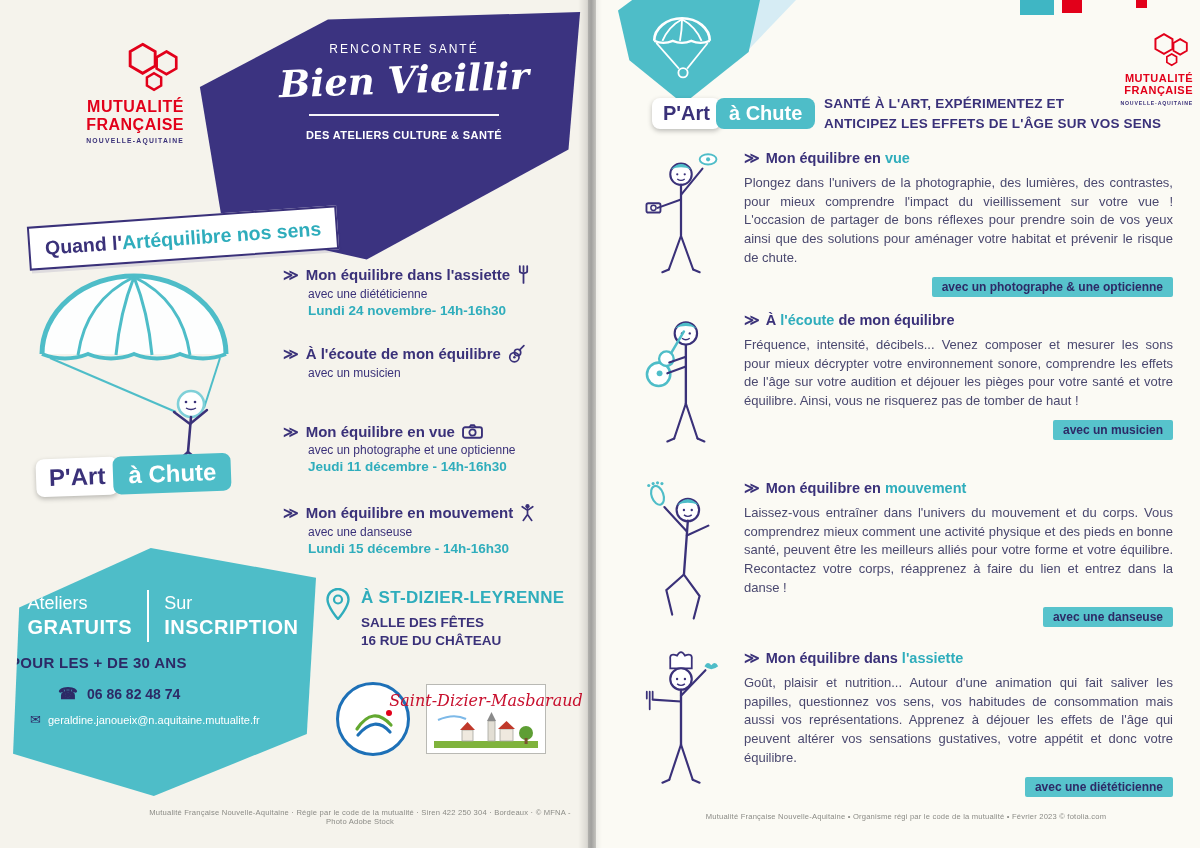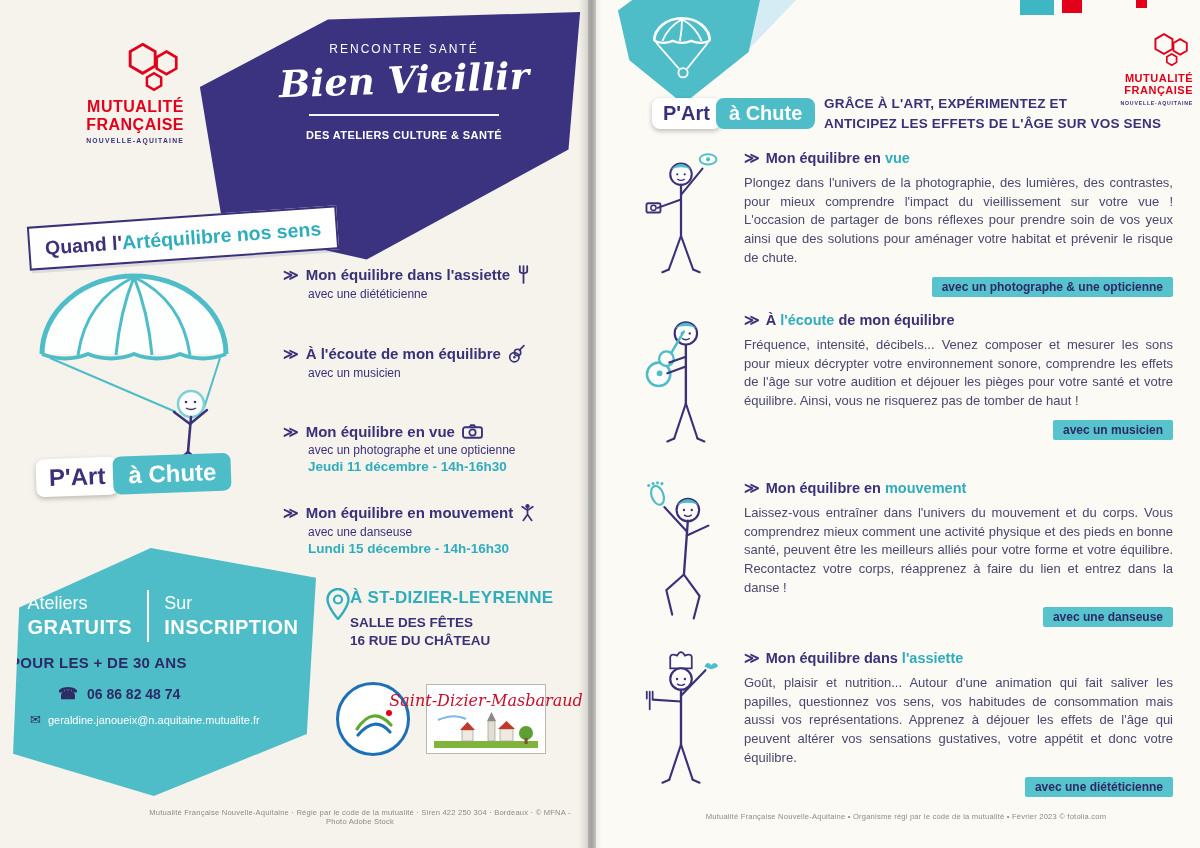--- a/index.html
+++ b/index.html
@@ -80,21 +80,21 @@
   .offer-div { width:2px; height:52px; background:#fff; }
   .offer-age { color:#2d2a66; font-weight:bold; font-size:15px; margin-top:12px; letter-spacing:0.3px; }
   .offer-phone { color:#2d2a66; font-weight:bold; font-size:14px; margin-top:13px;
                  display:flex; gap:9px; justify-content:flex-start; padding-left:48px; align-items:center; }
   .phone-glyph { font-size:16px; }
   .offer-email { color:#fff; font-size:11px; margin-top:9px; display:flex; gap:7px;
                  justify-content:flex-start; padding-left:20px; align-items:center; }
   .env-glyph { color:#2d2a66; font-size:13px; }
 
   
-  .venue { position:absolute; left:326px; top:588px; display:flex; }
+  .venue { position:absolute; left:326px; top:588px; display:flex; gap:11px; }
   .venue-city { color:#2fadbc; font-weight:bold; font-size:17px; letter-spacing:0.3px; }
   .venue-place { color:#3a3179; font-weight:bold; font-size:13.5px; margin-top:7px; }
   .venue-addr  { color:#3a3179; font-weight:bold; font-size:13.5px; margin-top:3px; }
 
   
   .partners { position:absolute; left:336px; top:682px; display:flex; gap:16px; align-items:center; }
   .fed-logo { width:74px; height:74px; border-radius:50%; background:#fff;
               border:3px solid #1d70b7; display:flex; align-items:center; justify-content:center; }
   .town-logo { width:120px; height:70px; background:#fff; border:1px solid #b9b9b4;
                display:flex; flex-direction:column; align-items:center; justify-content:center; gap:2px; }
@@ -190,20 +190,21 @@
     <div class="ws-head">
       <span class="chev">≫</span>
       <span class="ws-title">Mon équilibre dans l'assiette</span>
       <svg class="ws-icon" width="13" height="19" viewBox="0 0 12 18">
         <path d="M2.5 1v5M6 1v5M9.5 1v5" stroke="#3a3179" stroke-width="1.7" fill="none" stroke-linecap="round"></path>
         <path d="M2.5 6c0 2.4 7 2.4 7 0" stroke="#3a3179" stroke-width="1.7" fill="none"></path>
         <path d="M6 8v9" stroke="#3a3179" stroke-width="1.7" stroke-linecap="round"></path>
       </svg>
     </div>
     <div class="ws-with">avec une diététicienne</div>
+    <div class="ws-date">Lundi 24 novembre- 14h-16h30</div>
   </div>
 
   <div class="workshop" style="top:344px">
     <div class="ws-head">
       <span class="chev">≫</span>
       <span class="ws-title">À l'écoute de mon équilibre</span>
       <svg class="ws-icon" width="17" height="19" viewBox="0 0 16 18">
         <circle cx="6" cy="12.5" r="4.4" fill="none" stroke="#3a3179" stroke-width="1.6"></circle>
         <circle cx="9" cy="8" r="3" fill="none" stroke="#3a3179" stroke-width="1.6"></circle>
         <line x1="10.8" y1="5.8" x2="15" y2="1.5" stroke="#3a3179" stroke-width="1.6" stroke-linecap="round"></line>
@@ -319,21 +320,21 @@
   <div class="mark mark1"></div>
   <div class="mark mark2"></div>
   <div class="mark mark3"></div>
 
   <div class="pac" id="pac-right">
     <span class="pac-white">P'Art</span>
     <span class="pac-teal">à Chute</span>
   </div>
 
   <div class="rp-header">
-    <div>GRÂCE À L'ART, EXPÉRIMENTEZ ET</div>
+    <div>SANTÉ À L'ART, EXPÉRIMENTEZ ET</div>
     <div>ANTICIPEZ LES EFFETS DE L'ÂGE SUR VOS SENS</div>
   </div>
 
   <div class="logo" id="logo-right">
     <svg width="44" height="38" viewBox="0 0 60 54">
       <polygon points="20,6 32.1,13 32.1,27 20,34 7.9,27 7.9,13" fill="none" stroke="#e2001a" stroke-width="2.8"></polygon>
       <polygon points="43,13 52.5,18.5 52.5,29.5 43,35 33.5,29.5 33.5,18.5" fill="none" stroke="#e2001a" stroke-width="2.6"></polygon>
       <polygon points="31,34 37.9,38 37.9,46 31,50 24.1,46 24.1,38" fill="none" stroke="#e2001a" stroke-width="2.4"></polygon>
     </svg>
     <div class="lname">MUTUALITÉ</div>

